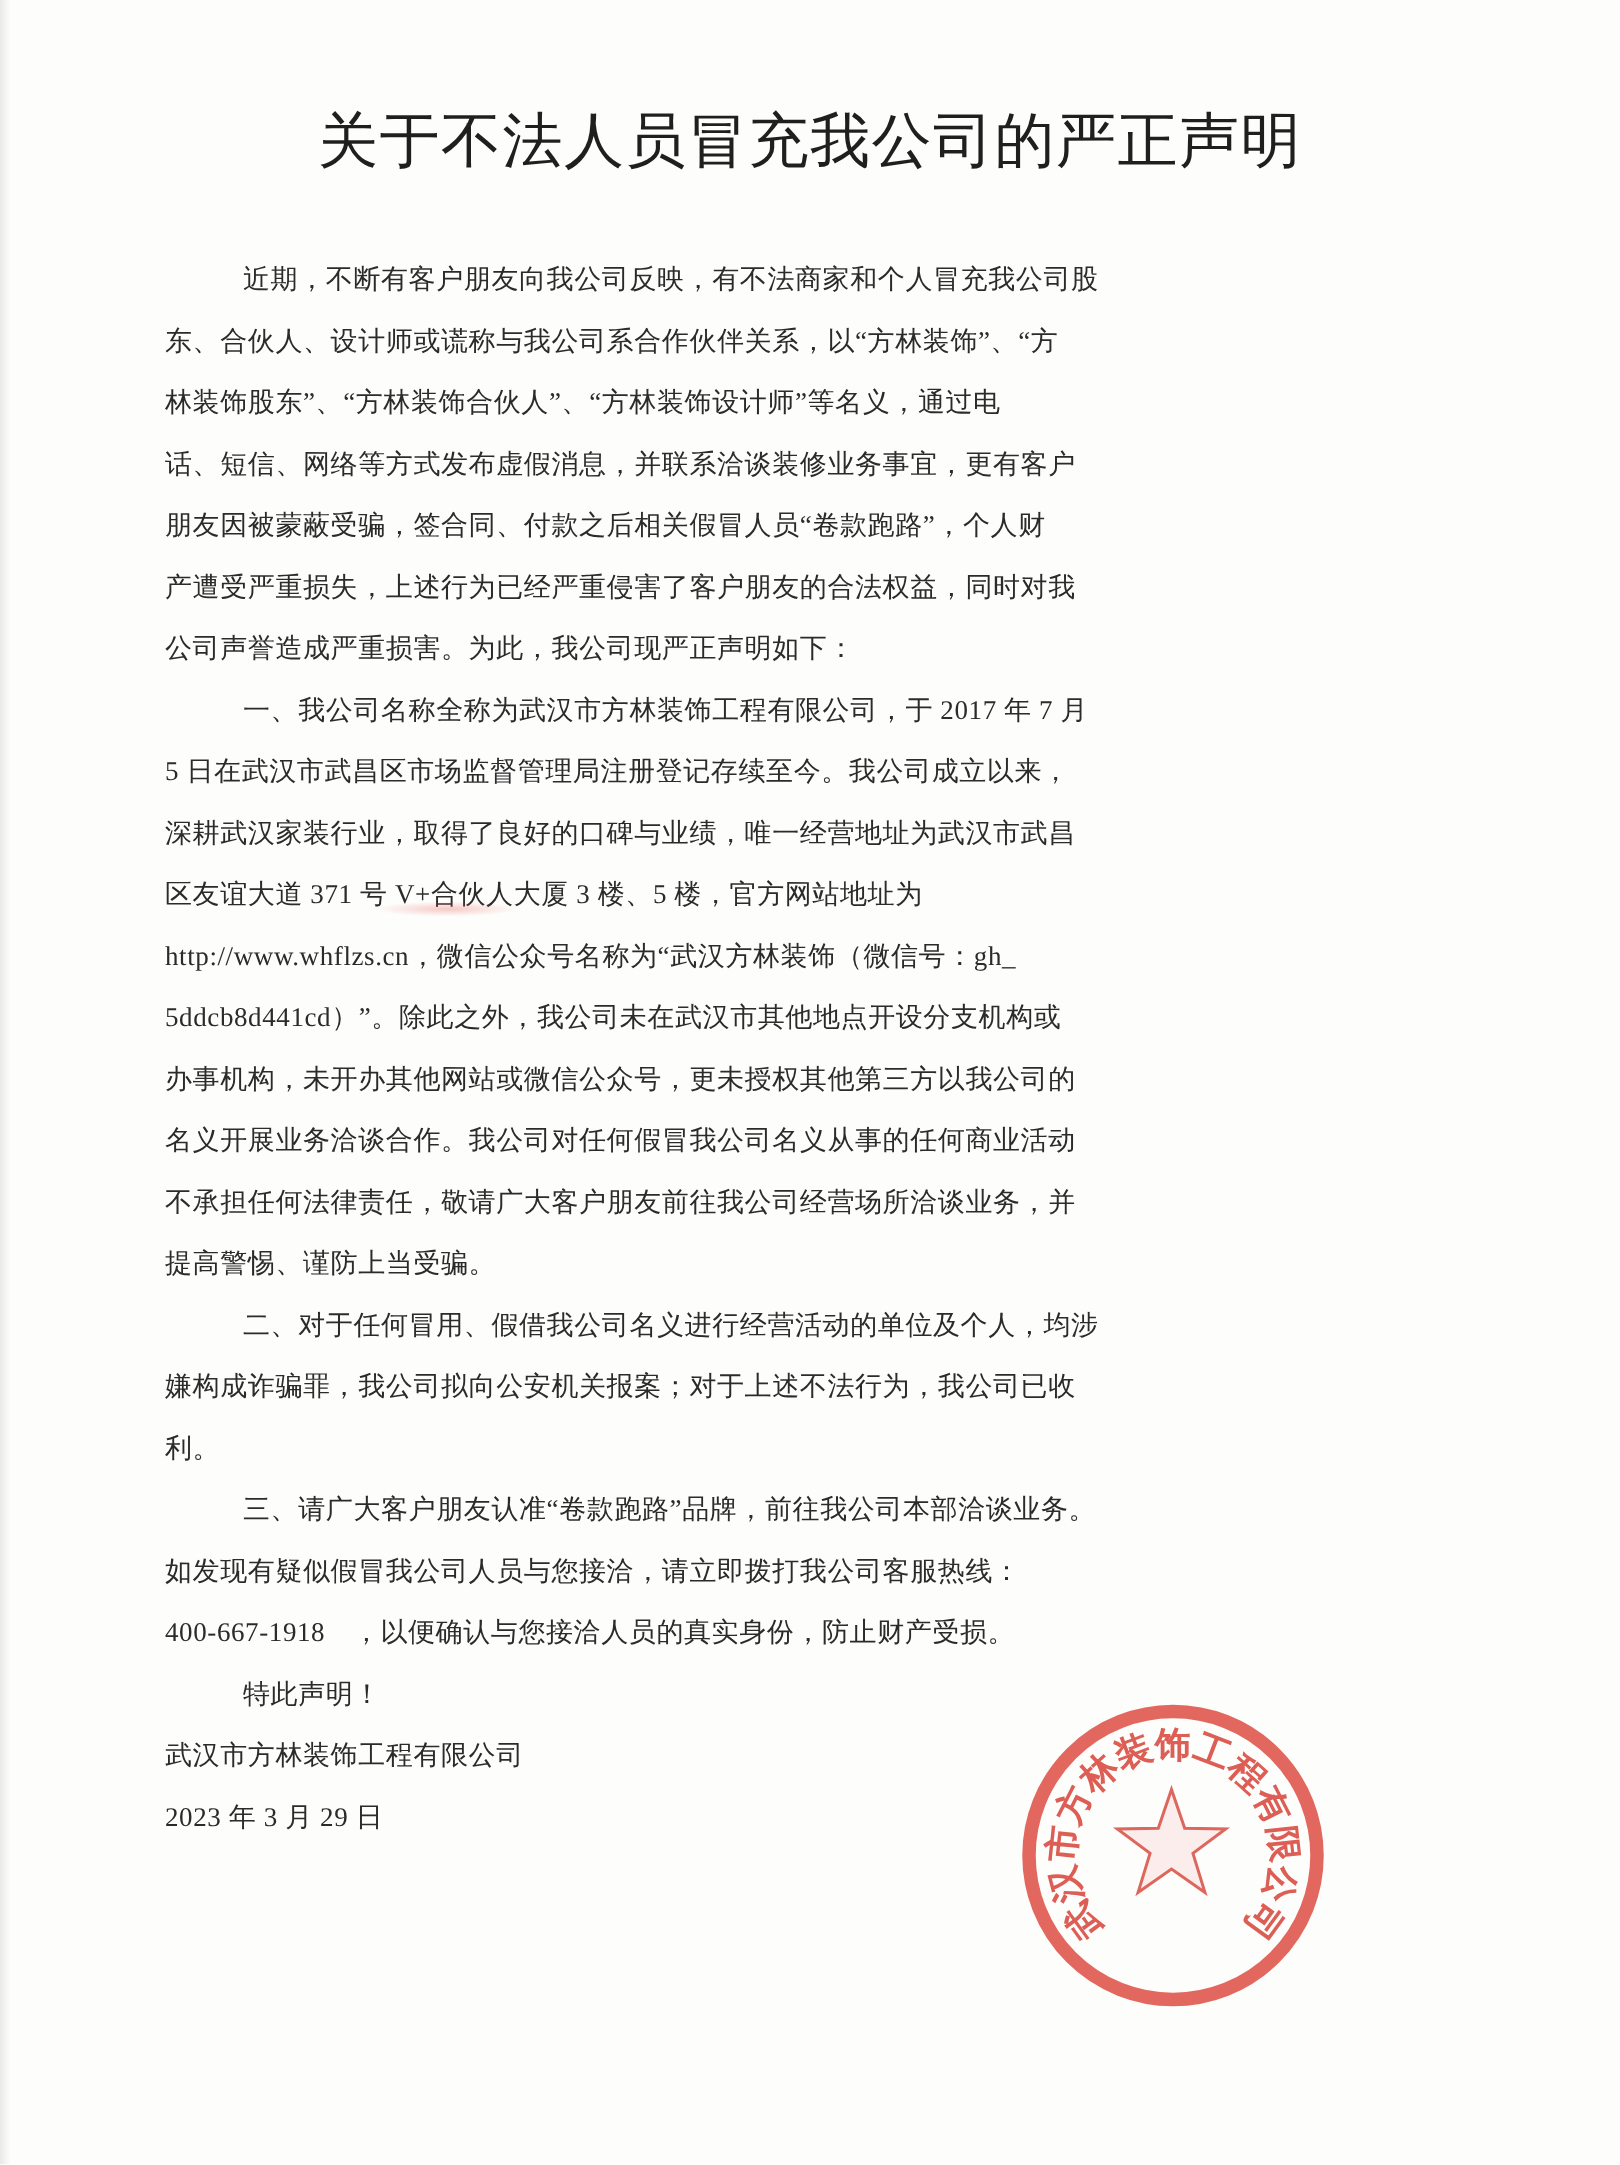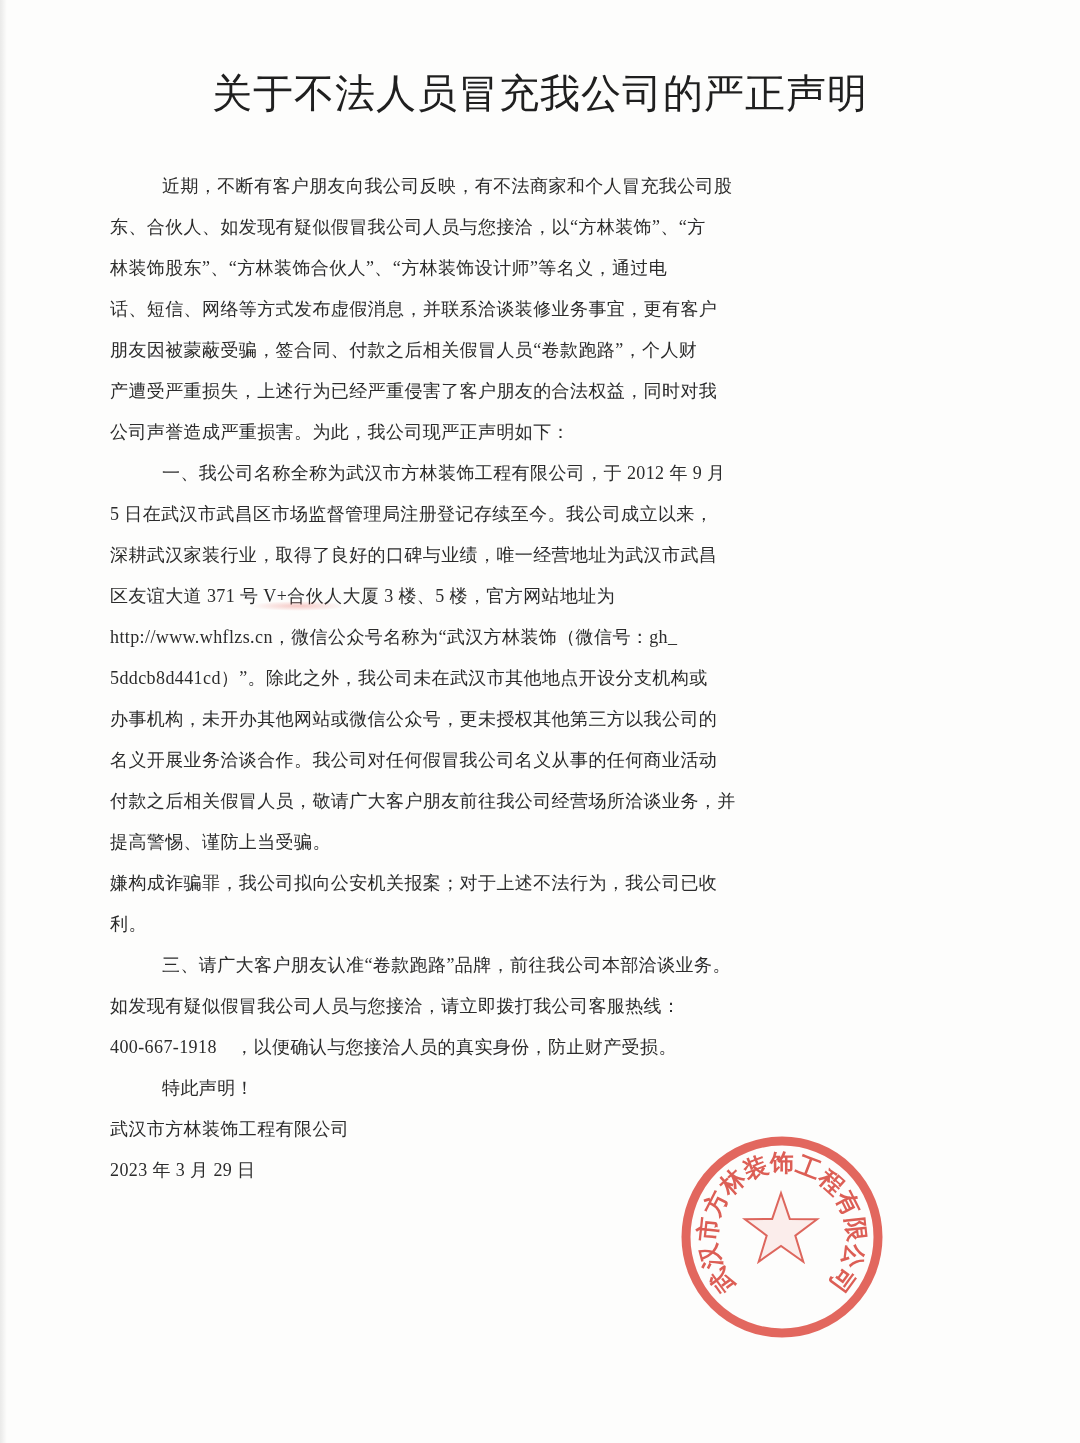--- a/index.html
+++ b/index.html
@@ -50,36 +50,37 @@
 </head>
 <body>
 
 <div class="page-edge"></div>
 
 <div class="doc-title">关于不法人员冒充我公司的严正声明</div>
 
 <div class="doc-body">
   <div id="lines">
       <div class="line indent">近期，不断有客户朋友向我公司反映，有不法商家和个人冒充我公司股</div>
-      <div class="line">东、合伙人、如发现有疑似假冒我公司人员与您接洽，以“方林装饰”、“方</div>
+      <div class="line">东、合伙人、设计师或谎称与我公司系合作伙伴关系，以“方林装饰”、“方</div>
       <div class="line">林装饰股东”、“方林装饰合伙人”、“方林装饰设计师”等名义，通过电</div>
       <div class="line">话、短信、网络等方式发布虚假消息，并联系洽谈装修业务事宜，更有客户</div>
       <div class="line">朋友因被蒙蔽受骗，签合同、付款之后相关假冒人员“卷款跑路”，个人财</div>
       <div class="line">产遭受严重损失，上述行为已经严重侵害了客户朋友的合法权益，同时对我</div>
       <div class="line">公司声誉造成严重损害。为此，我公司现严正声明如下：</div>
-      <div class="line indent">一、我公司名称全称为武汉市方林装饰工程有限公司，于 2012 年 9 月</div>
+      <div class="line indent">一、我公司名称全称为武汉市方林装饰工程有限公司，于 2017 年 7 月</div>
       <div class="line">5 日在武汉市武昌区市场监督管理局注册登记存续至今。我公司成立以来，</div>
       <div class="line">深耕武汉家装行业，取得了良好的口碑与业绩，唯一经营地址为武汉市武昌</div>
       <div class="line">区友谊大道 371 号 V+合伙人大厦 3 楼、5 楼，官方网站地址为</div>
       <div class="line">http://www.whflzs.cn，微信公众号名称为“武汉方林装饰（微信号：gh_</div>
       <div class="line">5ddcb8d441cd）”。除此之外，我公司未在武汉市其他地点开设分支机构或</div>
       <div class="line">办事机构，未开办其他网站或微信公众号，更未授权其他第三方以我公司的</div>
       <div class="line">名义开展业务洽谈合作。我公司对任何假冒我公司名义从事的任何商业活动</div>
-      <div class="line">付款之后相关假冒人员，敬请广大客户朋友前往我公司经营场所洽谈业务，并</div>
+      <div class="line">不承担任何法律责任，敬请广大客户朋友前往我公司经营场所洽谈业务，并</div>
       <div class="line">提高警惕、谨防上当受骗。</div>
+      <div class="line indent">二、对于任何冒用、假借我公司名义进行经营活动的单位及个人，均涉</div>
       <div class="line">嫌构成诈骗罪，我公司拟向公安机关报案；对于上述不法行为，我公司已收</div>
       <div class="line">利。</div>
       <div class="line indent">三、请广大客户朋友认准“卷款跑路”品牌，前往我公司本部洽谈业务。</div>
       <div class="line">如发现有疑似假冒我公司人员与您接洽，请立即拨打我公司客服热线：</div>
       <div class="line">400-667-1918　，以便确认与您接洽人员的真实身份，防止财产受损。</div>
       <div class="line indent">特此声明！</div>
     </div>
   <div class="line sig">武汉市方林装饰工程有限公司</div>
   <div class="line sig date">2023 年 3 月 29 日</div>
 </div>

